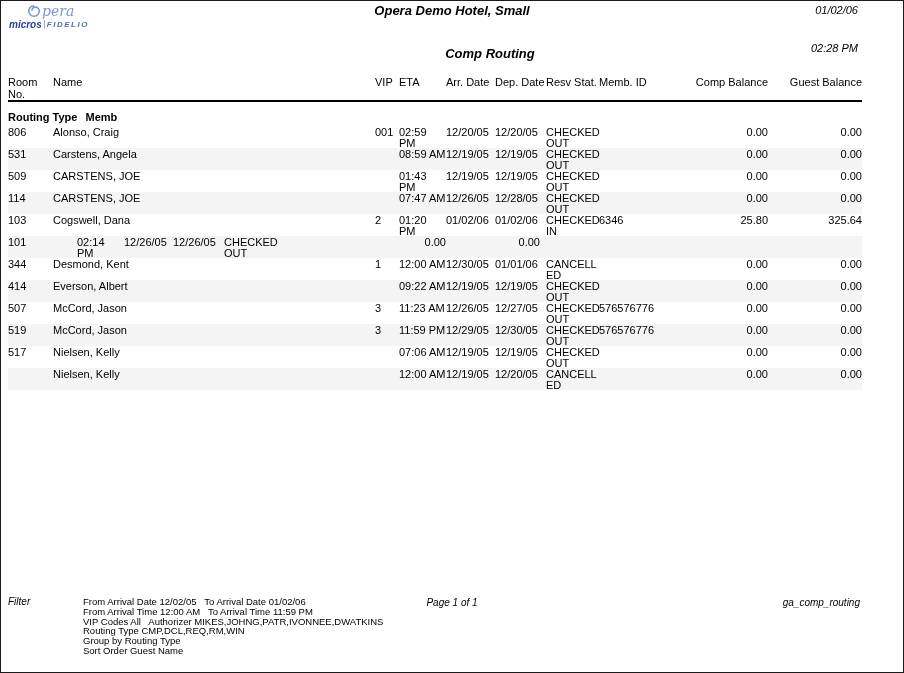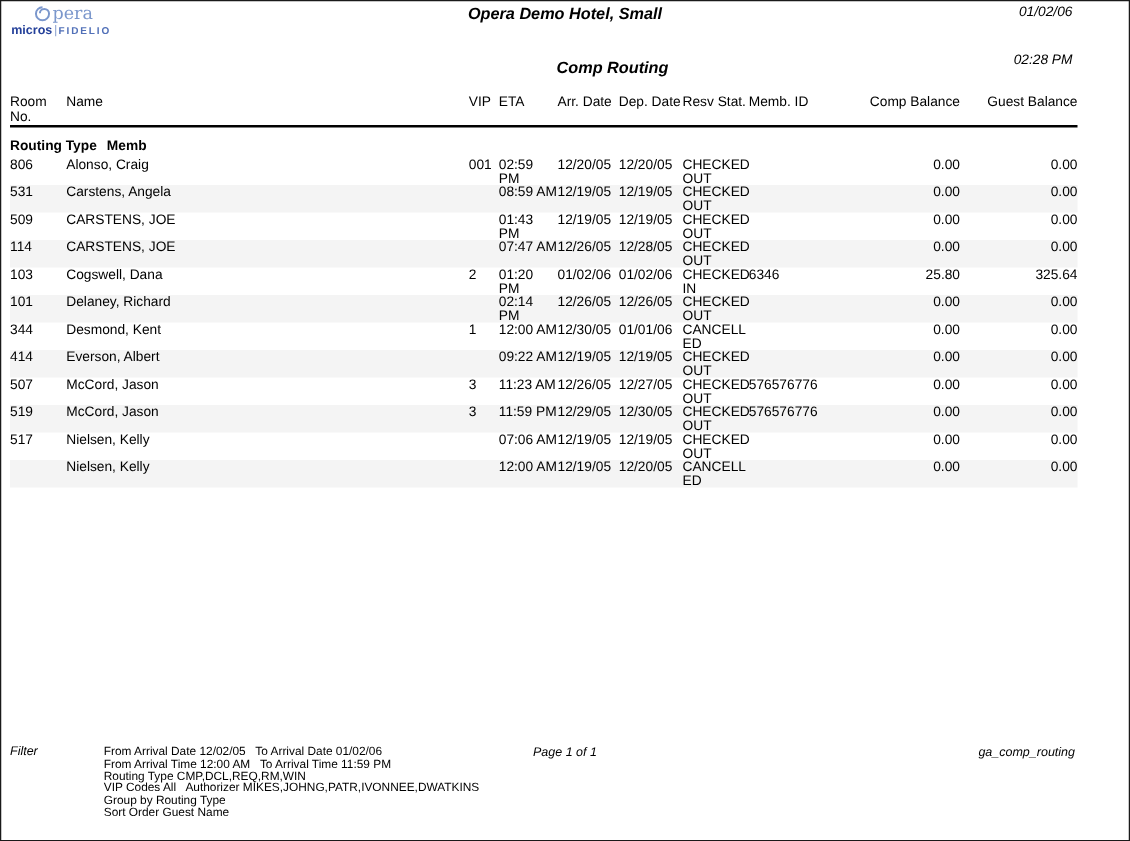--- a/index.html
+++ b/index.html
@@ -7,21 +7,21 @@
     width: 904px; height: 673px;
     position: relative;
     box-sizing: border-box;
     border: 1px solid #1a1a1a;
     font-family: "Liberation Sans", sans-serif;
     color: #000;
     overflow: hidden;
   }
 
   
-  .logo { position: absolute; left: 8px; top: 2px; }
+  .logo { position: absolute; left: 8px; top: 2px; font-style: italic; }
   .logo-opera {
     display: flex; align-items: center; gap: 1px;
     margin-left: 18px;
     color: #7b97cc;
     font-family: "DejaVu Serif", serif;
     font-size: 14px;
   }
   .logo-opera svg { display: block; }
   .logo-micros-line { display: flex; align-items: center; margin-top: 0; }
   .logo-micros {
@@ -213,21 +213,20 @@
     <span class="c-dep">01/02/06</span>
     <span class="c-resv">CHECKED
 IN</span>
     <span class="c-memb">6346</span>
     <span class="c-comp">25.80</span>
     <span class="c-guest">325.64</span>
   </div>
 
   <div class="row">
     <span class="c-room">101</span>
-    <span class="c-name">Delaney, Richard</span>
     <span class="c-vip"></span>
     <span class="c-eta">02:14 PM</span>
     <span class="c-arr">12/26/05</span>
     <span class="c-dep">12/26/05</span>
     <span class="c-resv">CHECKED
 OUT</span>
     <span class="c-memb"></span>
     <span class="c-comp">0.00</span>
     <span class="c-guest">0.00</span>
   </div>
@@ -315,19 +314,19 @@
     <span class="c-comp">0.00</span>
     <span class="c-guest">0.00</span>
   </div>
 </div>
 </div>
 
 <div class="filter-label">Filter</div>
 <div class="filter-lines">
     <div class="filter-line">From Arrival Date 12/02/05   To Arrival Date 01/02/06</div>
     <div class="filter-line">From Arrival Time 12:00 AM   To Arrival Time 11:59 PM</div>
+    <div class="filter-line">VIP Codes All   Authorizer MIKES,JOHNG,PATR,IVONNEE,DWATKINS</div>
     <div class="filter-line">Routing Type CMP,DCL,REQ,RM,WIN</div>
-    <div class="filter-line">VIP Codes All   Authorizer MIKES,JOHNG,PATR,IVONNEE,DWATKINS</div>
     <div class="filter-line">Group by Routing Type</div>
     <div class="filter-line">Sort Order Guest Name</div>
   </div>
 <div class="page-info">Page 1 of 1</div>
 <div class="report-id">ga_comp_routing</div>
 
 </body></html>

